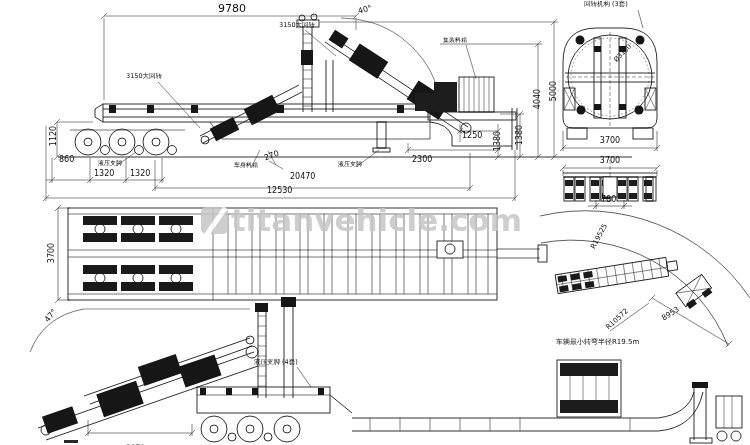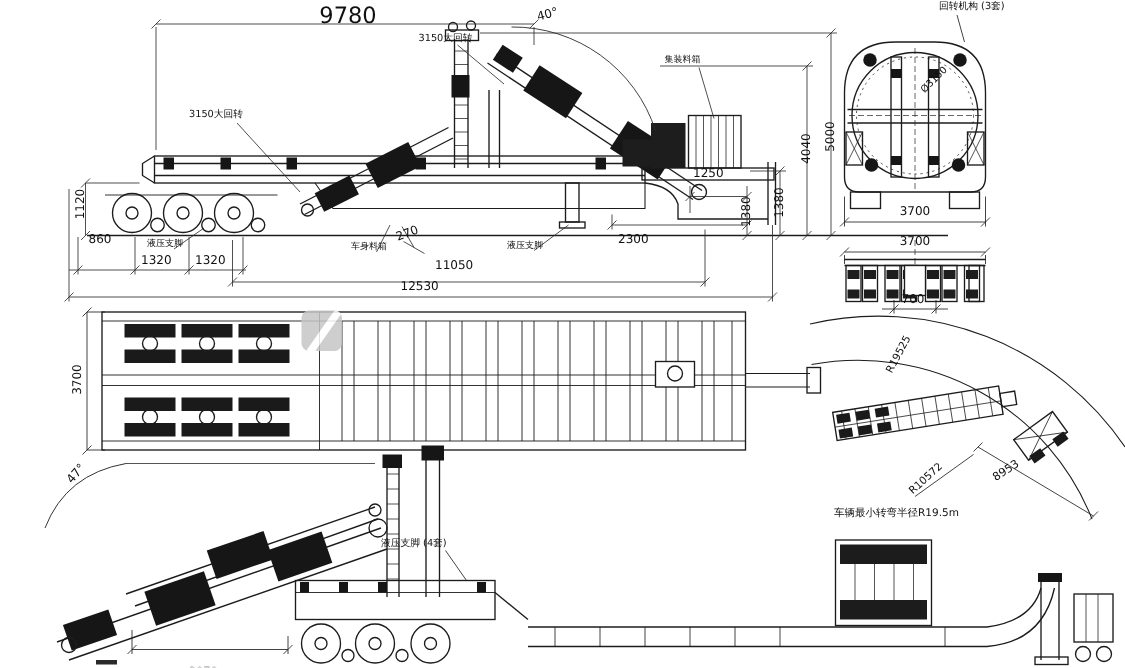--- a/index.html
+++ b/index.html
@@ -6,21 +6,21 @@
   html,body{background:#ffffff}
   .canvas{position:relative;width:750px;height:445px;background:#fff;overflow:hidden;
           font-family:"DejaVu Sans","Liberation Sans",sans-serif;color:#101010}
   svg{position:absolute;left:0;top:0}
   .lbl{position:absolute;font-size:8px;line-height:1;white-space:nowrap;color:#101010;z-index:3}
   .c{text-align:center}
   .cn{font-size:6.5px}
   .s6{font-size:6px}
   .s7{font-size:7px}
   .s75{font-size:7.5px}
-  .s9{font-size:15px}
+  .s9{font-size:11px}
   .r90{transform:rotate(-90deg)}
   .wm{position:absolute;left:231px;top:202px;font-size:31px;font-weight:bold;
       color:#c6c6c6;opacity:.85;letter-spacing:0px;z-index:5}
   .wmlogo{position:absolute;left:201px;top:207px;width:27px;height:27px;background:#c6c6c6;
           opacity:.85;border-radius:5px;z-index:5;overflow:hidden}
   .wmlogo .stripe{position:absolute;left:12px;top:-5px;width:5px;height:40px;background:#fff;transform:rotate(35deg)}
 </style>
 </head>
 <body>
 
@@ -342,48 +342,49 @@
 
   <div class="lbl s9 c" style="left:210px;top:3px;width:44px">9780</div>
   <div class="lbl" style="left:358px;top:6px;transform:rotate(-15deg)">40°</div>
   <div class="lbl cn" style="left:279px;top:22px">3150大回转</div>
   <div class="lbl cn" style="left:126px;top:73px">3150大回转</div>
   <div class="lbl s6" style="left:443px;top:37px">集装料箱</div>
   <div class="lbl c r90" style="left:539px;top:87px;width:30px">5000</div>
   <div class="lbl c r90" style="left:523px;top:95px;width:30px">4040</div>
   <div class="lbl c r90" style="left:505px;top:131px;width:30px">1380</div>
   <div class="lbl c r90" style="left:483px;top:137px;width:30px">1380</div>
-  <div class="lbl" style="left:462px;top:112px">1250</div>
+  <div class="lbl" style="left:462px;top:132px">1250</div>
   <div class="lbl" style="left:412px;top:156px">2300</div>
   <div class="lbl c r90" style="left:39px;top:132px;width:30px">1120</div>
   <div class="lbl" style="left:59px;top:156px">860</div>
   <div class="lbl" style="left:94px;top:170px">1320</div>
   <div class="lbl" style="left:130px;top:170px">1320</div>
   <div class="lbl s6" style="left:98px;top:160px">液压支脚</div>
   <div class="lbl" style="left:264px;top:152px;transform:rotate(-20deg)">270</div>
   <div class="lbl s6" style="left:234px;top:162px">车身料箱</div>
   <div class="lbl s6" style="left:338px;top:161px">液压支脚</div>
-  <div class="lbl" style="left:290px;top:173px">11050</div>
+  <div class="lbl" style="left:290px;top:173px">20470</div>
   <div class="lbl" style="left:267px;top:187px">12530</div>
 
-  <div class="lbl cn" style="left:626px;top:1px">回转机构 (3套)</div>
+  <div class="lbl cn" style="left:584px;top:1px">回转机构 (3套)</div>
   <div class="lbl cn" style="left:612px;top:50px;transform:rotate(-45deg)">Ø3150</div>
   <div class="lbl c" style="left:596px;top:137px;width:28px">3700</div>
 
   <div class="lbl c" style="left:596px;top:157px;width:28px">3700</div>
   <div class="lbl" style="left:601px;top:196px">700</div>
 
   <div class="lbl c r90" style="left:37px;top:249px;width:30px">3700</div>
 
   <div class="lbl s7" style="left:586px;top:233px;transform:rotate(-62deg)">R19525</div>
   <div class="lbl s7" style="left:604px;top:316px;transform:rotate(-42deg)">R10572</div>
   <div class="lbl s75" style="left:661px;top:310px;transform:rotate(-33deg)">8953</div>
   <div class="lbl s7" style="left:556px;top:339px">车辆最小转弯半径R19.5m</div>
 
   <div class="lbl" style="left:44px;top:312px;transform:rotate(-50deg)">47°</div>
   <div class="lbl cn" style="left:254px;top:359px">液压支脚 (4套)</div>
   <div class="lbl s75" style="left:126px;top:444px">3970</div>
 
   <div class="wmlogo">
       <div class="stripe"></div>
     </div>
+  <div class="wm">titanvehicle.com</div>
 
 </div>
 
 </body></html>

